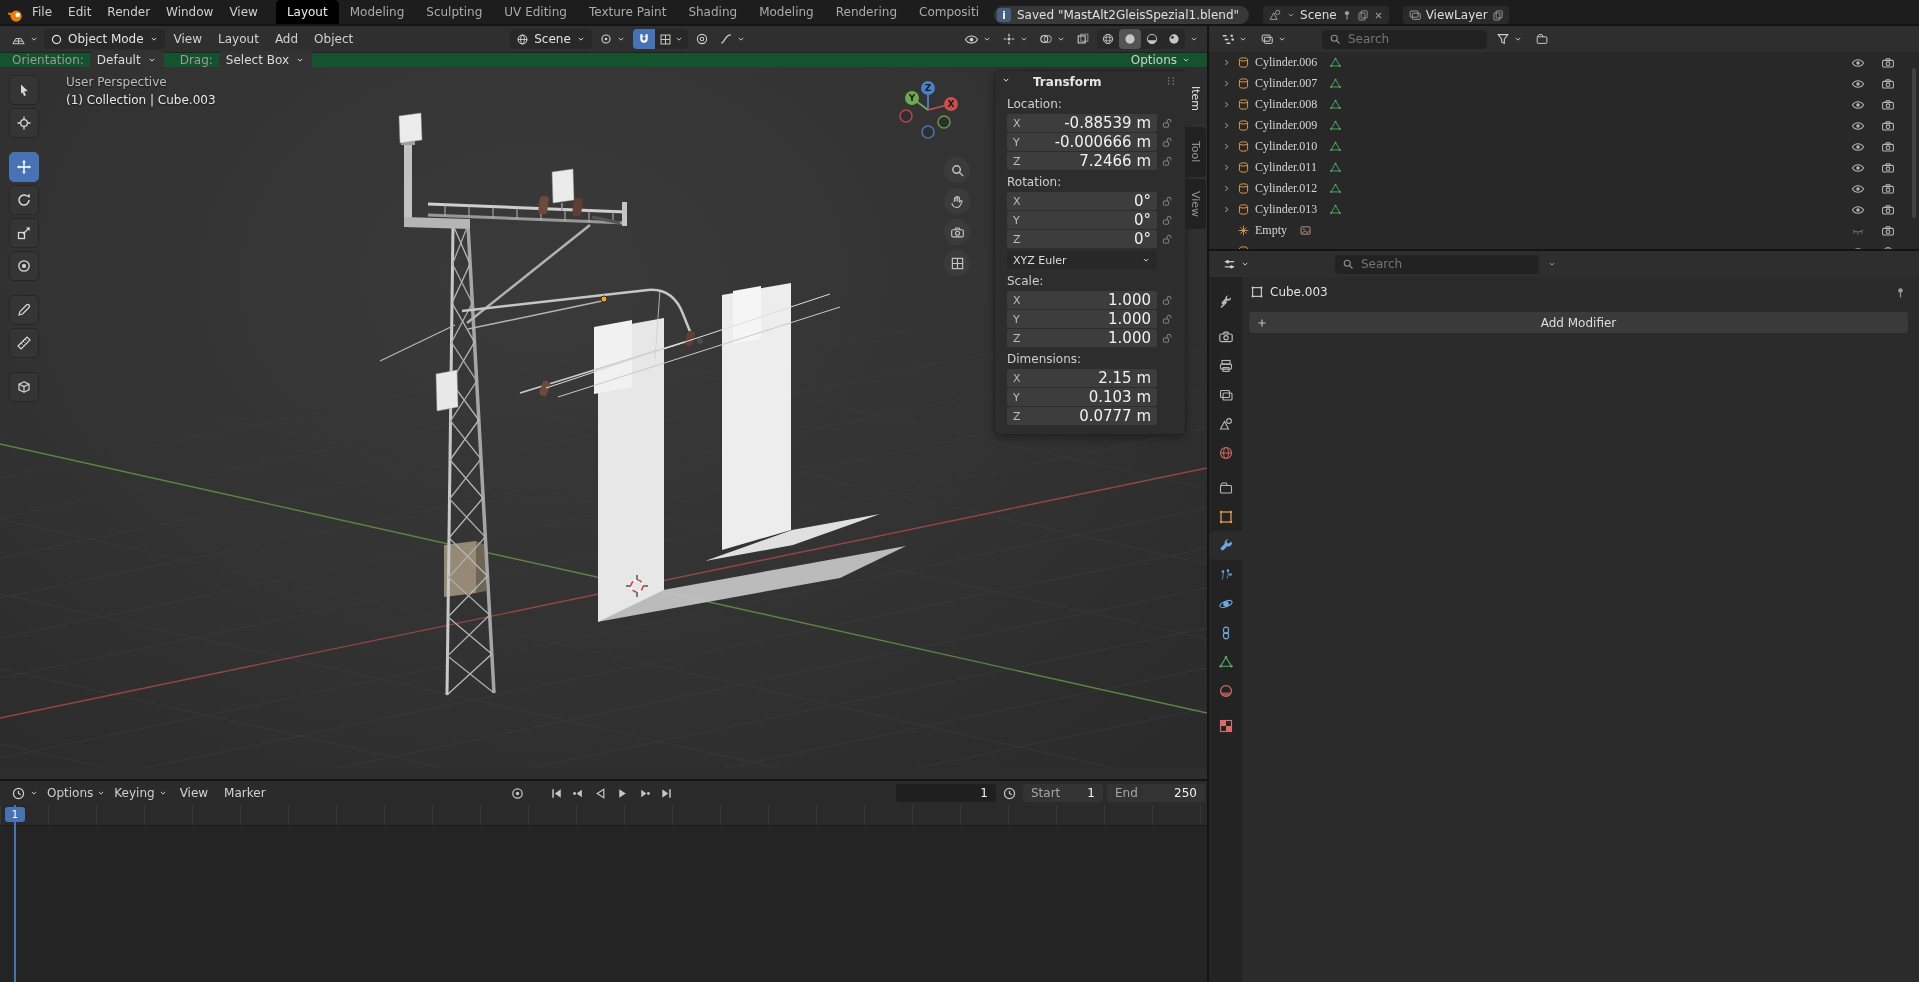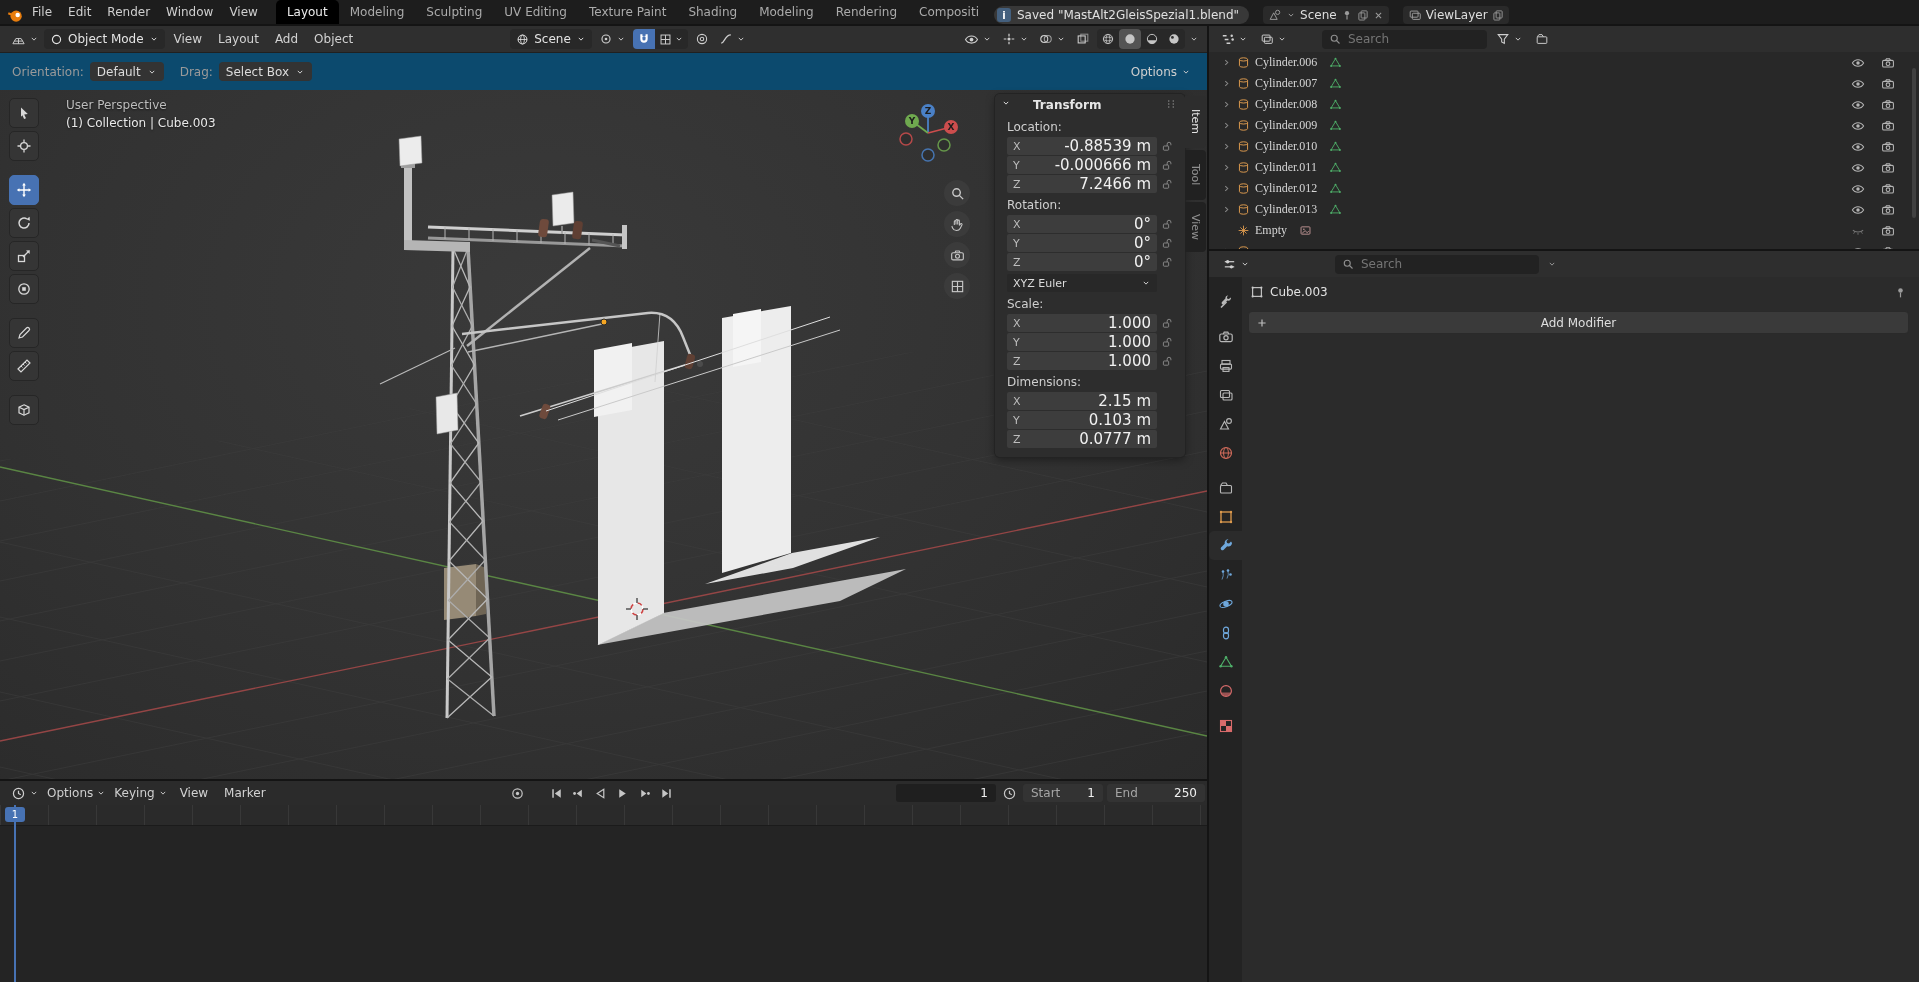--- a/index.html
+++ b/index.html
@@ -25,21 +25,21 @@
   .id-widget .small-ico{color:#9c9c9c;}
 
   
   .viewport{position:absolute;left:0;top:26px;width:1207px;height:753px;background:#2e2e2e;overflow:hidden;}
   .outliner{position:absolute;left:1209px;top:26px;width:710px;height:223px;background:#282828;overflow:hidden;}
   .props{position:absolute;left:1209px;top:251px;width:710px;height:731px;background:#2b2b2b;overflow:hidden;}
   .timeline{position:absolute;left:0;top:781px;width:1207px;height:201px;background:#242424;overflow:hidden;}
 
   
   .vp-header{height:26px;background:#2f2f2f;display:flex;align-items:center;padding:0 8px;gap:2px;}
-  .vp-tools{height:38px;background:#0c4a6e;display:flex;align-items:center;padding:0 12px;gap:6px;border-top:1px solid #202020;box-sizing:border-box;}
+  .vp-tools{height:15px;background:#14532d;display:flex;align-items:center;padding:0 12px;gap:6px;border-top:1px solid #202020;box-sizing:border-box;}
   .hdr-btn{display:flex;align-items:center;gap:3px;padding:2px 3px;color:#cfcfcf;}
   .mode-field,.drop-field{display:flex;align-items:center;gap:5px;background:#282828;border-radius:4px;
               height:20px;padding:0 6px;color:#e4e4e4;white-space:nowrap;}
   .menu2{padding:0 7px;color:#d2d2d2;}
   .center-group{display:flex;align-items:center;gap:4px;margin-left:148px;}
   .magnet-on{background:#4772b3;border-radius:4px 0 0 4px;height:20px;width:22px;display:flex;align-items:center;justify-content:center;color:#fff;}
   .magnet-drop{background:#282828;border-radius:0 4px 4px 0;height:20px;display:flex;align-items:center;gap:2px;padding:0 4px;color:#cfcfcf;}
   .right-group{display:flex;align-items:center;gap:4px;margin-left:auto;}
   .shading-group{display:flex;background:#282828;border-radius:4px;height:20px;align-items:center;}
   .shade-cell{width:22px;height:20px;display:flex;align-items:center;justify-content:center;color:#c6c6c6;}

